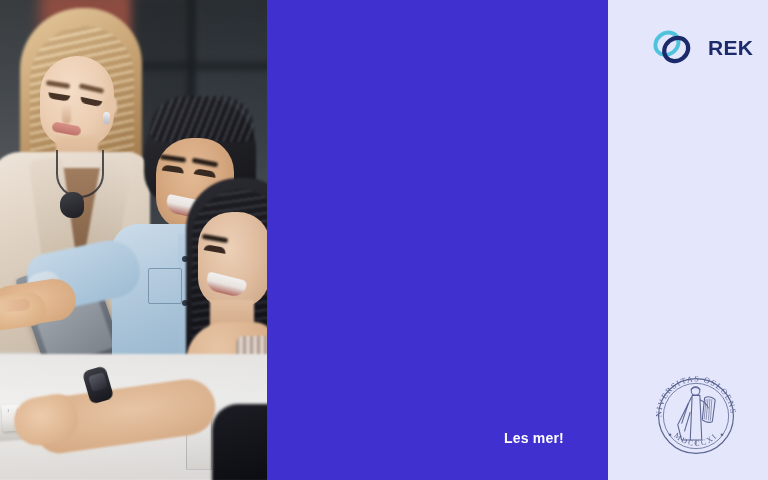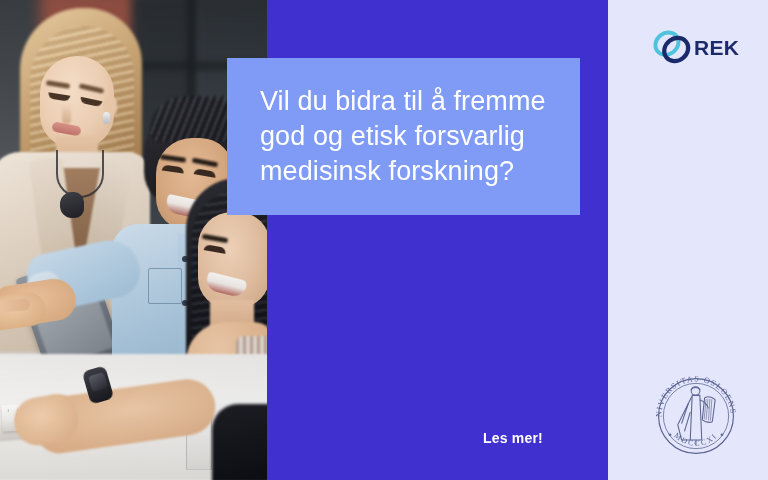--- a/index.html
+++ b/index.html
@@ -367,32 +367,32 @@
     font-size:22px;
     line-height:29px;
     font-weight:700;
     padding:0 0 0 33px;
     white-space:pre-line;
     letter-spacing:.1px;
   }
 
   
   .cta {
-    position:absolute; left:483px; top:430px;
+    position:absolute; left:504px; top:430px;
     color:#FFFFFF;
     font-size:14px; font-weight:700;
     letter-spacing:.2px;
     cursor:pointer;
   }
 
   
   .rek {
     position:absolute; left:650px; top:26px;
     width:96px; height:42px;
-    display:flex; align-items:center; gap:2px;
+    display:flex; align-items:center; gap:16px;
   }
   .rek-mark { width:44px; height:42px; flex:0 0 auto; }
   .rek-word {
     font-size:21px; font-weight:700; color:#1B2A6B;
     letter-spacing:.3px; line-height:1;
     margin-left:-2px;
   }
 
   
   .uio {
@@ -477,25 +477,20 @@
     <div class="f-hand2"></div>
     <div class="f-hair-dark-bottom"></div>
 
     <div class="ph-grade"></div>
   </div>
 
   <div class="mid"></div>
 
   <div class="right"></div>
 
-  <div class="tbox tbox-1">
-    <div class="headline">Vil du bidra til å fremme
-god og etisk forsvarlig
-medisinsk forskning?</div>
-  </div>
 
 
   <div class="cta">Les mer!</div>
 
   <div class="rek">
     <svg class="rek-mark" viewBox="0 0 52 50">
       <ellipse cx="20" cy="21" rx="14.5" ry="12.5" transform="rotate(-38 20 21)" fill="none" stroke="#4FC3DE" stroke-width="4.6"></ellipse>
       <ellipse cx="31" cy="28" rx="15" ry="13" transform="rotate(-38 31 28)" fill="none" stroke="#1B2A6B" stroke-width="5"></ellipse>
     </svg>
     <span class="rek-word">REK</span>

